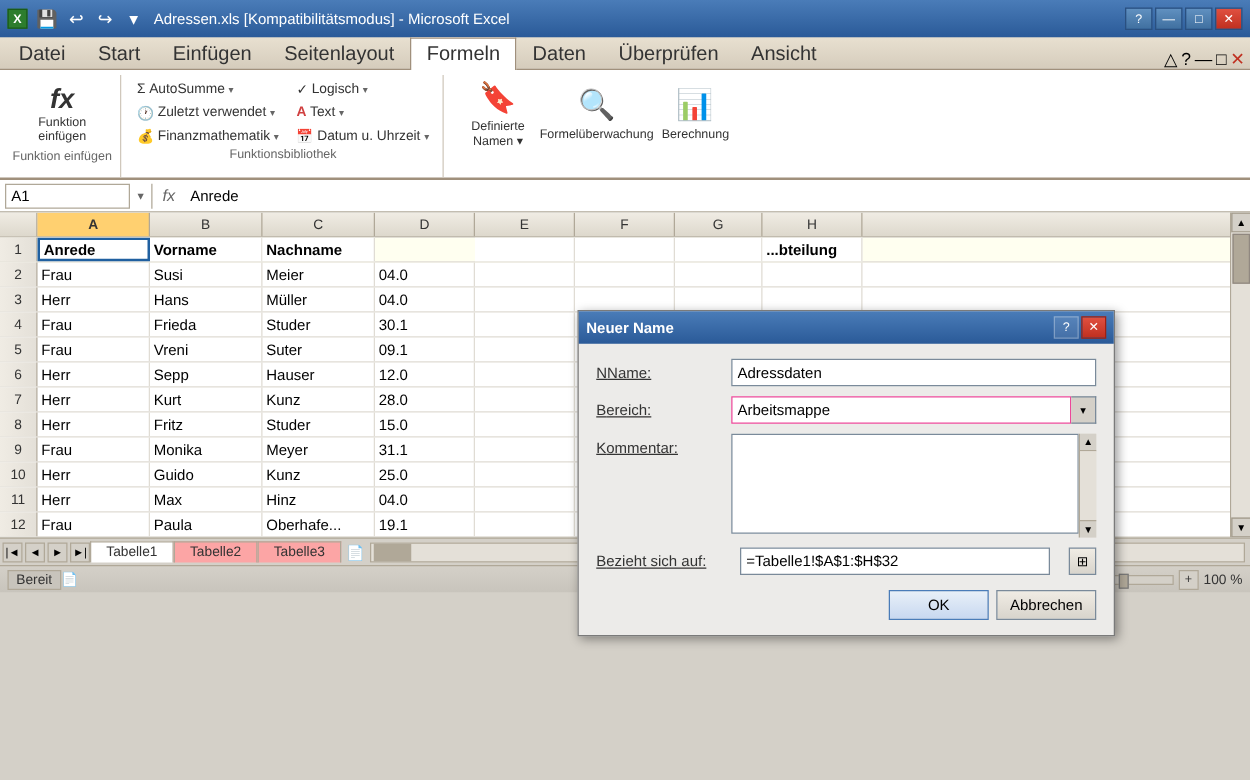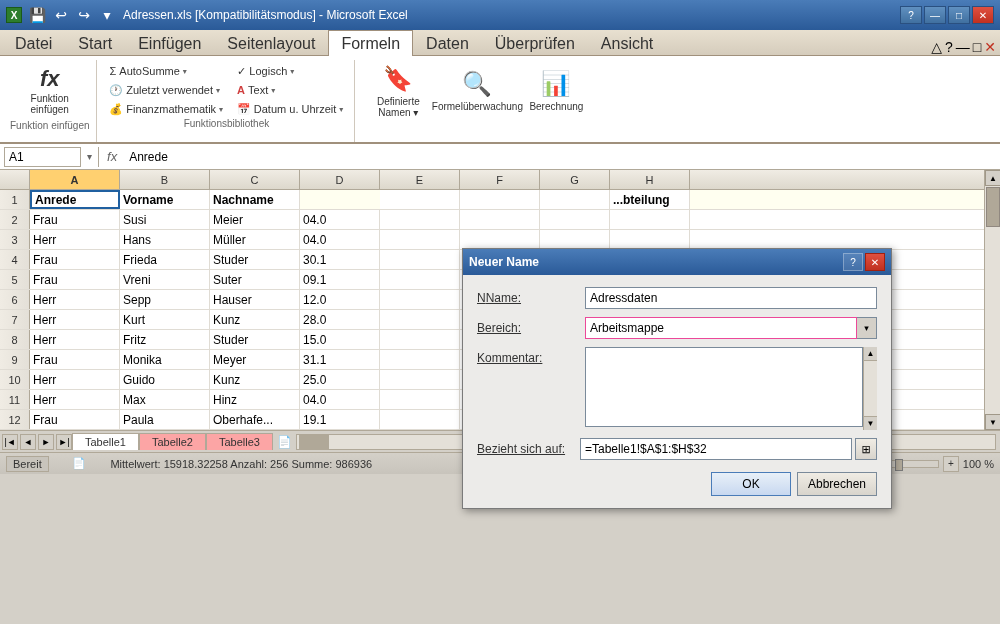--- a/index.html
+++ b/index.html
@@ -108,21 +108,21 @@
     .formula-bar {
       background: white;
       height: 26px;
       display: flex;
       align-items: center;
       border-bottom: 1px solid #b0a898;
       padding: 0 4px;
       gap: 4px;
     }
     .name-box {
-      width: 77px;
+      width: 100px;
       height: 20px;
       border: 1px solid #b0a898;
       padding: 0 4px;
       font-size: 12px;
       display: flex;
       align-items: center;
     }
     .name-box-arrow { font-size: 10px; color: #666; cursor: pointer; padding: 0 2px; }
     .formula-divider { width: 1px; height: 20px; background: #b0a898; }
     .fx-label { font-size: 13px; color: #666; font-style: italic; padding: 0 4px; }
@@ -251,21 +251,21 @@
       height: 22px;
       background: linear-gradient(to bottom, #d4d0c8, #c8c4bc);
       display: flex;
       align-items: center;
       padding: 0 6px;
       border-top: 1px solid #b0a898;
       font-size: 11px;
       color: #333;
       gap: 10px;
     }
-    .status-left { display: flex; align-items: center; gap: 24px; }
+    .status-left { display: flex; align-items: center; gap: 0; }
     .status-right { margin-left: auto; display: flex; align-items: center; gap: 8px; }
     .status-ready { padding: 1px 6px; background: #c8c4bc; border: 1px solid #b0a898; }
     .zoom-controls { display: flex; align-items: center; gap: 4px; }
     .zoom-btn { width: 16px; height: 16px; background: #d4d0c8; border: 1px solid #b0a898; font-size: 10px; display: flex; align-items: center; justify-content: center; cursor: pointer; }
 
     
     .dialog-overlay {
       position: fixed;
       top: 0; left: 0; right: 0; bottom: 0;
       z-index: 100;
@@ -319,21 +319,21 @@
       width: 100%;
       height: 80px;
       border: 1px solid #7a8a9a;
       background: white;
       resize: none;
       font-size: 12px;
       padding: 2px 4px;
     }
     .dialog-textarea-container { flex: 1; position: relative; }
     .textarea-scrollbar { position: absolute; right: 0; top: 0; bottom: 0; width: 14px; background: #e4e0d8; border-left: 1px solid #b0a898; display: flex; flex-direction: column; }
-    .dialog-ref-row { display: flex; align-items: center; gap: 3px; margin-top: 4px; }
+    .dialog-ref-row { display: flex; align-items: center; gap: 15px; margin-top: 4px; }
     .dialog-ref-input {
       flex: 1;
       height: 22px;
       border: 1px solid #7a8a9a;
       padding: 0 4px;
       font-size: 12px;
       background: white;
     }
     .ref-btn { width: 22px; height: 22px; background: linear-gradient(to bottom, #f0ece4, #d8d4cc); border: 1px solid #7a8a9a; display: flex; align-items: center; justify-content: center; cursor: pointer; font-size: 11px; }
     .dialog-buttons { display: flex; justify-content: flex-end; gap: 6px; margin-top: 12px; }
@@ -656,21 +656,20 @@
 
       <div style="flex:1; height:16px; background:#e4e0d8; border:1px solid #b0a898; margin: 2px 4px; display:flex; align-items:center;">
         <div style="width:30px; height:14px; background:#b0a898; margin-left:2px;"></div>
       </div>
     </div>
 
     <div class="status-bar">
       <div class="status-left">
         <div class="status-ready">Bereit</div>
         <span>📄</span>
-        <span>Mittelwert: 15918.32258    Anzahl: 256    Summe: 986936</span>
       </div>
       <div class="status-right">
         <span style="cursor:pointer;">▦</span>
         <span style="cursor:pointer;">▣</span>
         <span style="cursor:pointer;">▥</span>
         <div class="zoom-controls">
           <div class="zoom-btn">—</div>
           <div style="width:80px; height:8px; background:#d4d0c8; border:1px solid #b0a898; position:relative;">
             <div style="position:absolute; left:50%; top:-2px; width:8px; height:12px; background:#b0a898; border:1px solid #7a7a7a; transform:translateX(-50%);"></div>
           </div>

